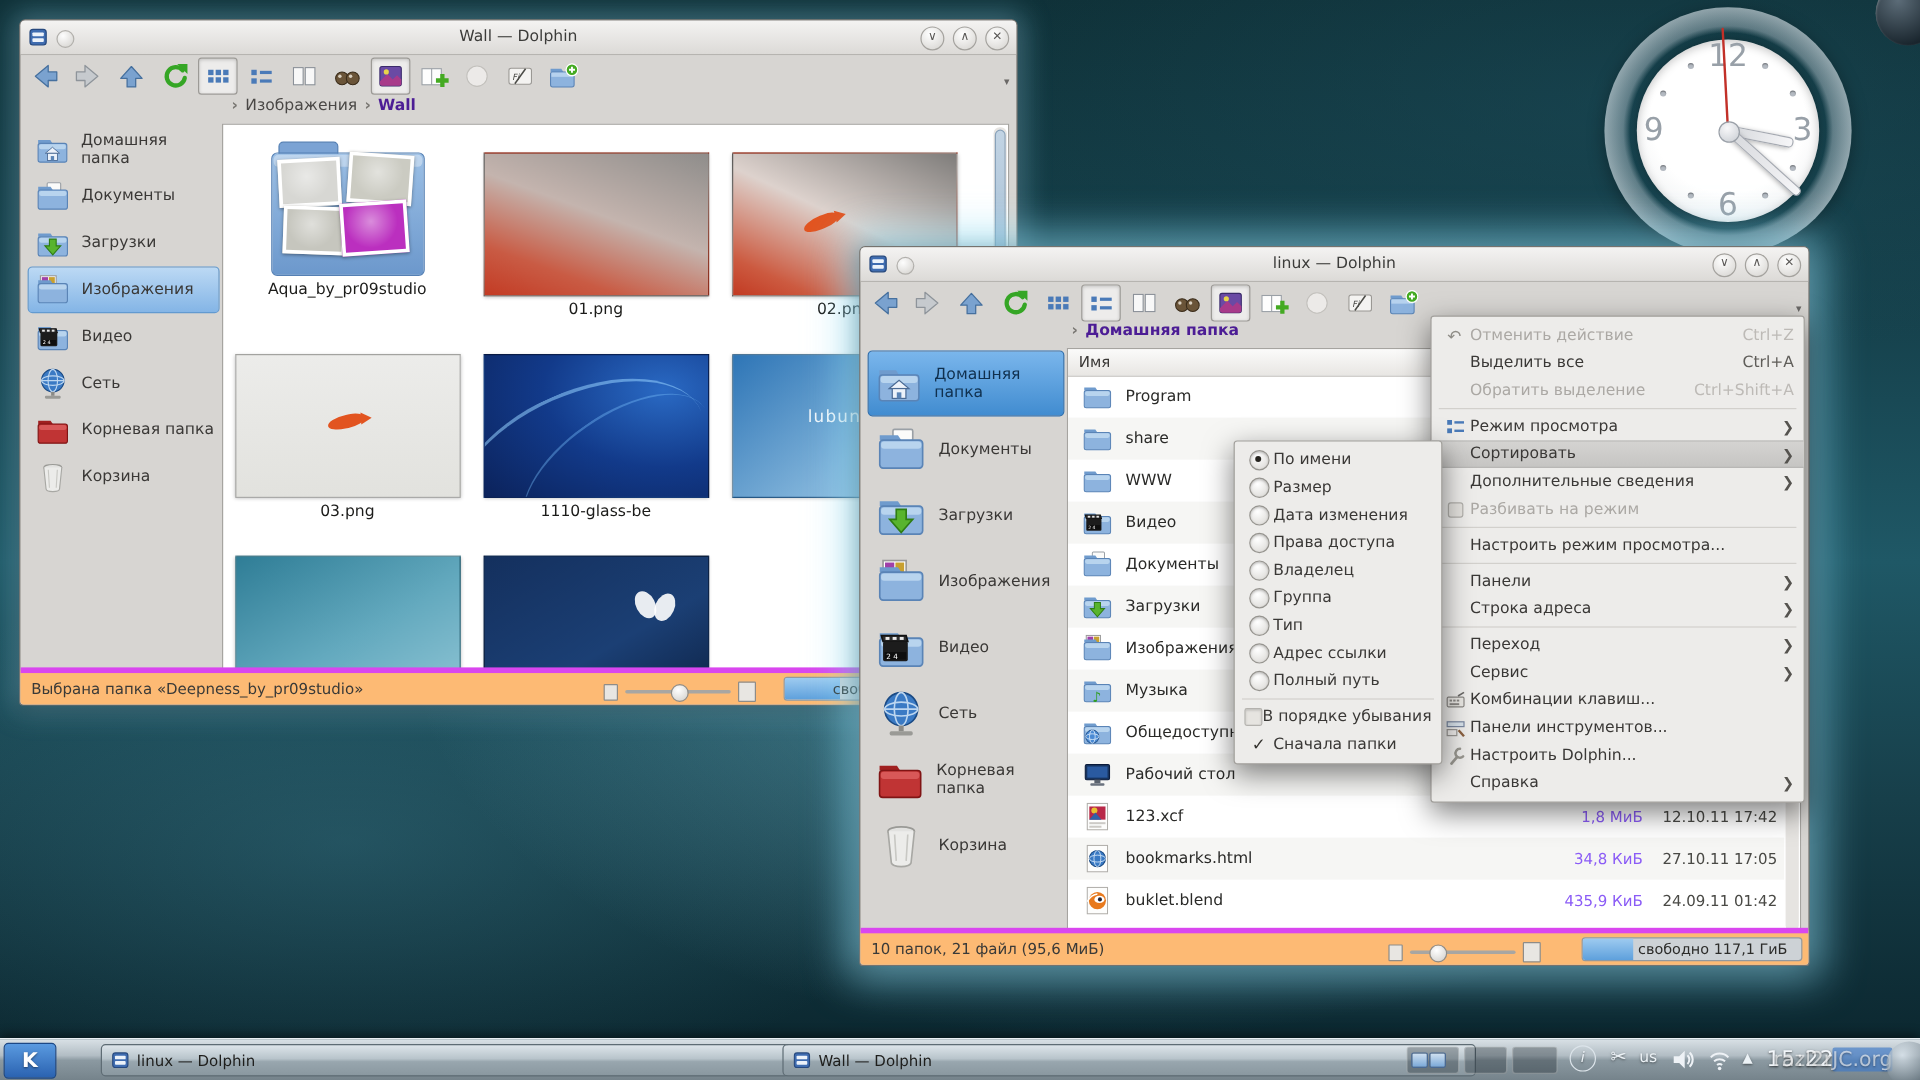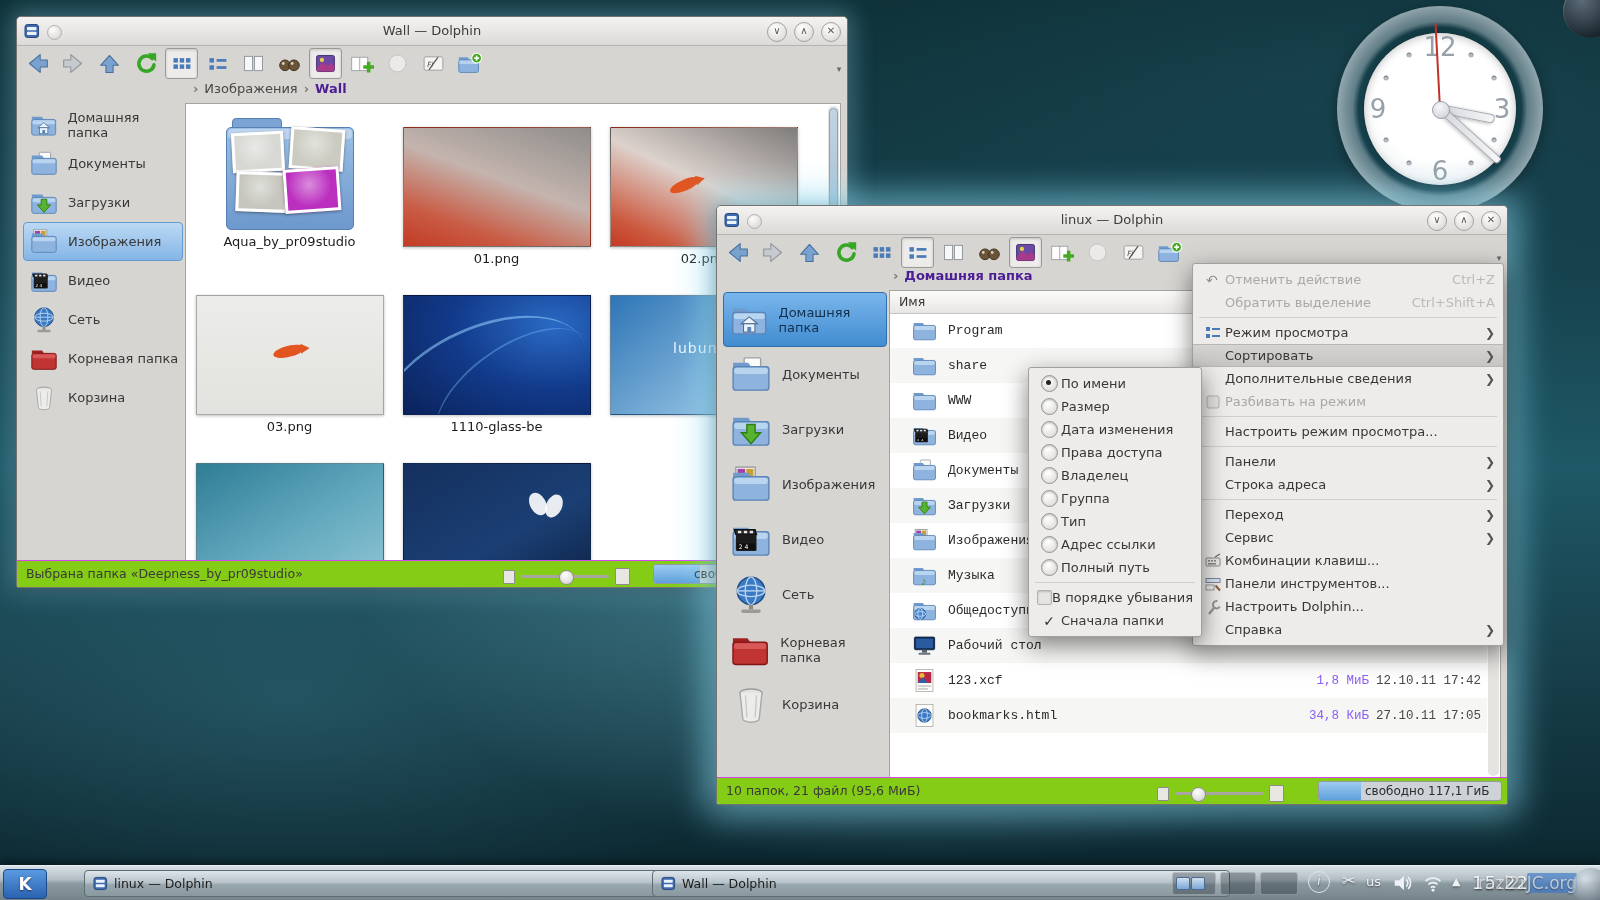--- a/index.html
+++ b/index.html
@@ -38,21 +38,21 @@
   .crumb.cur{font-weight:bold;color:#4c1d95;}
   .sidebar{position:absolute;}
   .side-item{display:flex;align-items:center;gap:9px;border:1px solid transparent;border-radius:4px;font-size:13px;color:#3a3836;padding-left:5px;}
   .sb1 .side-item{height:37px;}
   .sb1 .side-item .ic{width:30px;height:30px;}
   .sb2 .side-item{height:53px;}
   .sb2 .side-item .ic{width:44px;height:44px;}
   .side-item.sel{background:linear-gradient(#bcd9f4,#84b5e6);border-color:#629ad0;}
   .side-item.sel2{background:linear-gradient(#7ab6ec,#418cd0);border-color:#2f6fae;color:#10304e;}
   .view{position:absolute;background:#ffffff;border:1px solid #a6a4a0;overflow:hidden;}
-  .statusbar{position:absolute;left:0;right:0;bottom:0;height:26px;background:#84cc16;border-top:1px solid #d946ef;
+  .statusbar{position:absolute;left:0;right:0;bottom:0;height:26px;background:#fdba74;border-top:5px solid #d946ef;
     font-size:12.5px;color:#3a3a38;border-radius:0 0 3px 3px;}
   .status-text{position:absolute;left:9px;top:5px;}
   .zoomer{position:absolute;top:7px;display:flex;align-items:center;gap:6px;}
   .zdoc{width:10px;height:12px;border:1px solid #8e8c88;background:#e8e6e2;border-radius:1px;}
   .zdoc.big{width:13px;height:15px;}
   .ztrack{position:relative;width:88px;height:3px;background:#a8a6a2;border-radius:2px;}
   .zthumb{position:absolute;top:-5px;width:13px;height:13px;border-radius:50%;
     background:radial-gradient(circle at 40% 30%,#fff,#cfcdc9);border:1px solid #8e8c88;}
   .freebar{position:absolute;top:3px;height:18px;background:#cdd2d6;border:1px solid #93999f;border-radius:3px;overflow:hidden;}
   .freefill{position:absolute;left:0;top:0;bottom:0;background:linear-gradient(#9ecbf0,#5ea0dc);}
@@ -75,21 +75,21 @@
   .swirl{position:absolute;border-radius:50%;border-top:3px solid rgba(150,210,255,.55);}
   .bwing{position:absolute;width:16px;height:24px;background:rgba(255,255,255,.9);border-radius:50% 50% 50% 50%;}
   .lub{position:absolute;left:0;right:0;top:44px;text-align:center;color:#f2f6fa;font-size:14px;letter-spacing:1px;}
   .scroll1{position:absolute;right:1px;top:2px;width:11px;bottom:2px;background:#e6e4e1;border-radius:5px;}
   .scroll1 .sthumb{position:absolute;left:1px;right:1px;border-radius:5px;background:linear-gradient(#c2d4e4,#9ab4cc);border:1px solid #88a2ba;}
 
   
   .lheader{position:absolute;left:0;right:0;top:0;height:22px;background:linear-gradient(#fbfbfa,#e8e6e3);border-bottom:1px solid #c6c4c0;
     font-size:12.5px;color:#3a3836;padding-left:9px;line-height:22px;}
   #rows2{position:absolute;left:0;right:13px;top:22px;bottom:0;overflow:hidden;}
-  .lrow{position:relative;height:35px;display:flex;align-items:center;padding-left:21px;font-size:13px;color:#2a2a28;font-family:Liberation Mono, monospace;}
+  .lrow{position:relative;height:35px;display:flex;align-items:center;padding-left:11px;font-size:13px;color:#2a2a28;}
   .lrow:nth-child(even){background:#f6f6f4;}
   .lrow .ic{width:27px;height:27px;margin-right:10px;}
   .lrow .lname{flex:1;}
   .lrow .lsize{width:95px;text-align:right;color:#8b5cf6;font-size:12.5px;}
   .lrow .ldate{width:112px;text-align:right;color:#4a4a46;font-size:12.5px;margin-right:6px;}
   .scroll2{position:absolute;right:1px;top:23px;width:11px;bottom:1px;background:#e6e4e1;border-radius:5px;}
   .scroll2 .sthumb{position:absolute;left:1px;right:1px;top:0;height:250px;border-radius:5px;background:linear-gradient(#c2d4e4,#9ab4cc);border:1px solid #88a2ba;}
 
   
   .menu{position:absolute;background:#edecea;border:1px solid #a2a09c;border-radius:3px;box-shadow:0 8px 24px rgba(0,0,0,.5);padding:4px 0;font-size:13px;z-index:40;}
@@ -914,20 +914,34 @@
                 <rect x="6" y="3" width="20" height="26" fill="#fdfdfc" stroke="#b0aeaa"></rect>
                 <circle cx="16" cy="16" r="8" fill="#3a7ac4" stroke="#1a4a84"></circle>
                 <ellipse cx="16" cy="16" rx="8" ry="3.4" fill="none" stroke="#cfe2f6" stroke-width="0.9"></ellipse>
                 <ellipse cx="16" cy="16" rx="3.4" ry="8" fill="none" stroke="#cfe2f6" stroke-width="0.9"></ellipse>
               </svg>
             </span>
             <span class="lname">bookmarks.html</span>
             <span class="lsize">34,8 КиБ</span>
             <span class="ldate">27.10.11 17:05</span>
           </div>
+          <div class="lrow">
+            <span class="ic">
+              <svg viewBox="0 0 32 32">
+                <rect x="6" y="3" width="20" height="26" fill="#fdfdfc" stroke="#b0aeaa"></rect>
+                <circle cx="16" cy="16" r="8.5" fill="#e87a1e"></circle>
+                <path d="M6 17 Q10 10 16 9.5" stroke="#fff" fill="none" stroke-width="1.4"></path>
+                <ellipse cx="18" cy="14.8" rx="5" ry="3.6" fill="#fff"></ellipse>
+                <circle cx="18.5" cy="14.8" r="2" fill="#223"></circle>
+              </svg>
+            </span>
+            <span class="lname">buklet.blend</span>
+            <span class="lsize">435,9 КиБ</span>
+            <span class="ldate">24.09.11 01:42</span>
+          </div>
         </div>
       <div class="scroll2">
           <div class="sthumb"></div>
         </div>
     </div>
     <div class="statusbar">
       <span class="status-text">10 папок, 21 файл (95,6 МиБ)</span>
       <div class="zoomer" style="left:440px">
         <span class="zdoc"></span>
         <span class="ztrack">
@@ -947,20 +961,26 @@
         <span class="gut">
           <span class="ic">
             <svg viewBox="0 0 16 16">
               <text x="1" y="13" font-size="14" fill="#8e8c86">↶</text>
             </svg>
           </span>
         </span>
         <span class="lab">Отменить действие</span>
         <span class="sp"></span>
         <span class="sc">Ctrl+Z</span>
+      </div>
+      <div class="mi">
+        <span class="gut"></span>
+        <span class="lab">Выделить все</span>
+        <span class="sp"></span>
+        <span class="sc">Ctrl+A</span>
       </div>
       <div class="mi dis">
         <span class="gut"></span>
         <span class="lab">Обратить выделение</span>
         <span class="sp"></span>
         <span class="sc">Ctrl+Shift+A</span>
       </div>
       <div class="msep"></div>
       <div class="mi">
         <span class="gut">

